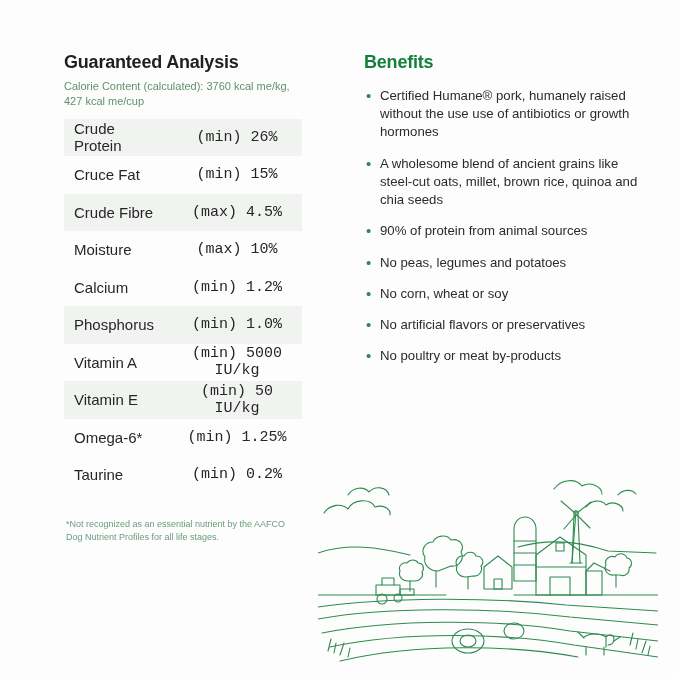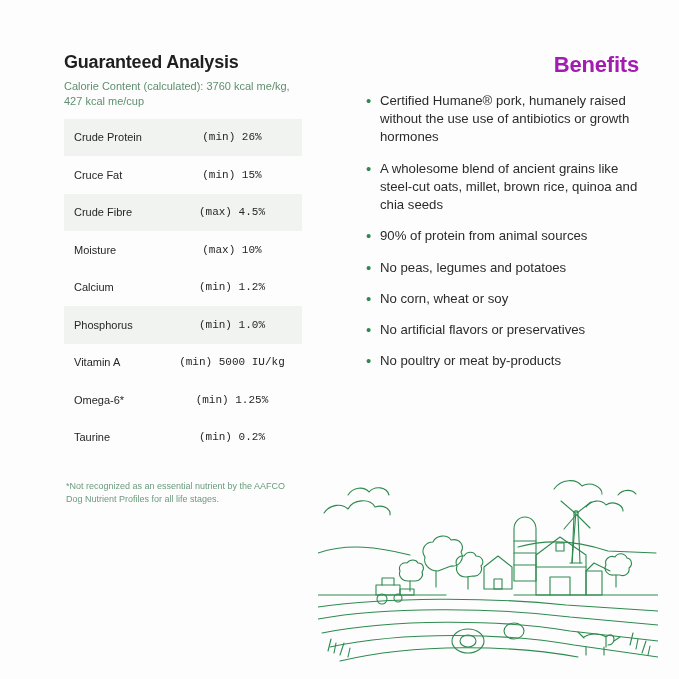--- a/index.html
+++ b/index.html
@@ -26,45 +26,44 @@
     width: 275px;
   }
   h1.section-title {
     font-size: 18px;
     font-weight: bold;
     color: #1f1f1f;
     margin: 0 0 6px 0;
     letter-spacing: -0.2px;
   }
   h1.benefits-title {
-    font-size: 22px;
+    font-size: 18px;
     font-weight: bold;
-    color: #a21caf;
+    color: #15803d;
     margin: 0 0 14px 0;
     letter-spacing: -0.2px;
-    text-align: right;
   }
   .calorie {
     font-size: 11px;
     color: #5f8f6f;
     line-height: 1.35;
     margin: 0 0 10px 0;
   }
   .ga-table {
     width: 100%;
     border-collapse: collapse;
   }
   .ga-table tr {
     height: 37.5px;
   }
   .ga-table tr.alt td {
     background: #f1f3f1;
   }
   .ga-table td {
-    font-size: 11px;
+    font-size: 15px;
     color: #262626;
     padding: 0 10px;
     vertical-align: middle;
     border: none;
   }
   .ga-table td.name { text-align: left; }
   .ga-table td.value { text-align: center; font-family: Liberation Mono, monospace; }
   .footnote {
     margin-top: 24px;
     font-size: 9px;
@@ -133,20 +132,24 @@
           <td class="name">Calcium</td>
           <td class="value">(min) 1.2%</td>
         </tr>
         <tr class="alt">
           <td class="name">Phosphorus</td>
           <td class="value">(min) 1.0%</td>
         </tr>
         <tr>
           <td class="name">Vitamin A</td>
           <td class="value">(min) 5000 IU/kg</td>
+        </tr>
+        <tr class="alt">
+          <td class="name">Vitamin E</td>
+          <td class="value">(min) 50 IU/kg</td>
         </tr>
         <tr>
           <td class="name">Omega-6*</td>
           <td class="value">(min) 1.25%</td>
         </tr>
         <tr>
           <td class="name">Taurine</td>
           <td class="value">(min) 0.2%</td>
         </tr>
       </tbody>

